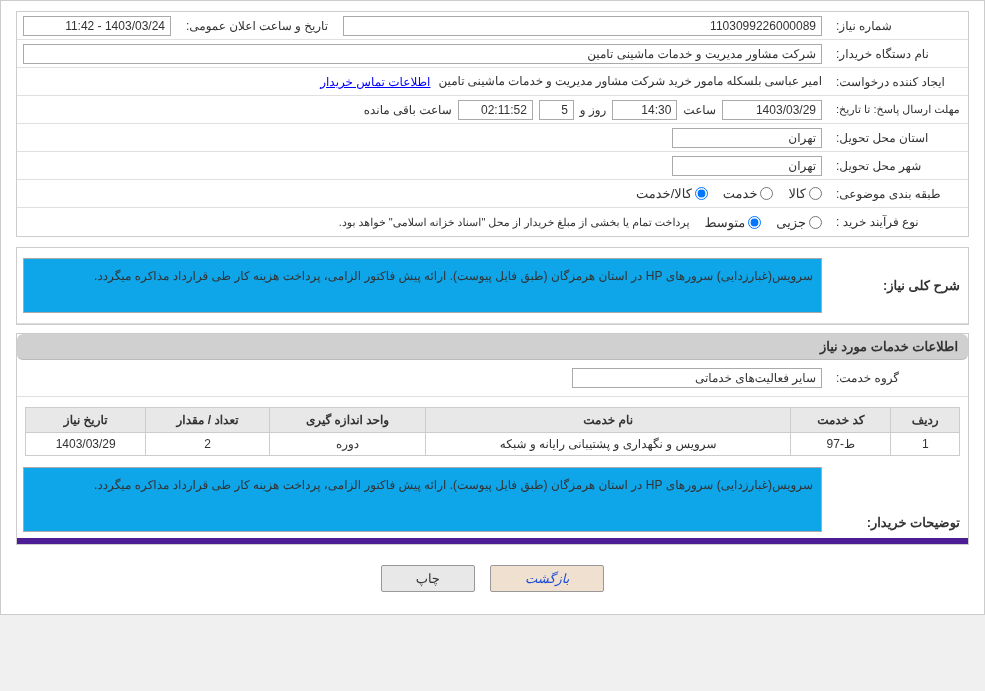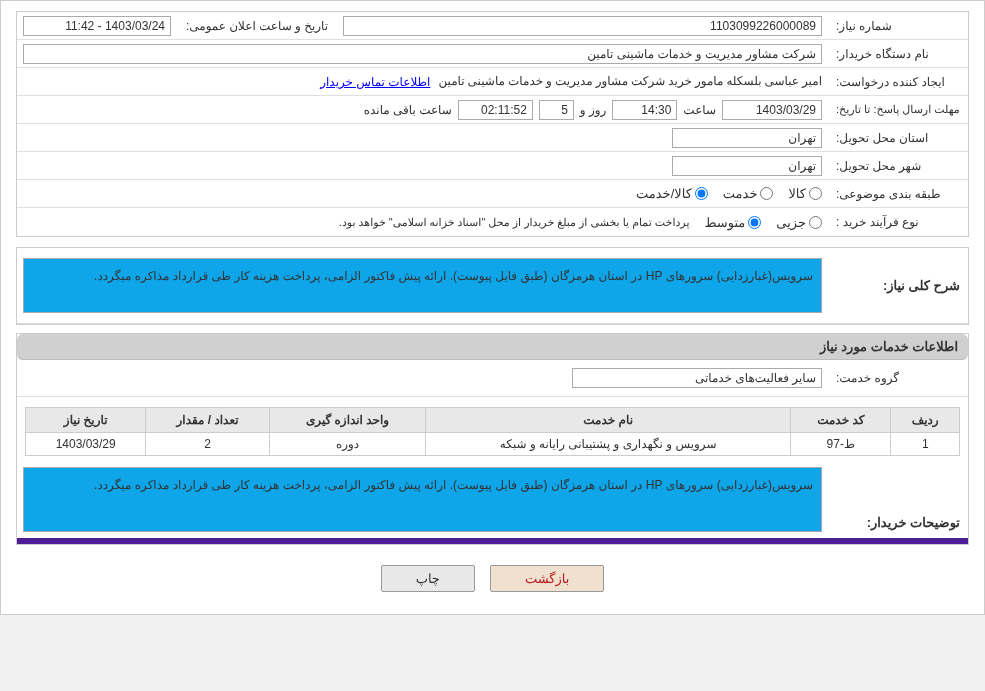--- a/index.html
+++ b/index.html
@@ -158,21 +158,22 @@
     .btn {
       padding: 5px 34px;
       font-family: Tahoma, Arial, sans-serif;
       font-size: 13px;
       cursor: pointer;
       border: 1px solid #999;
       border-radius: 2px;
     }
     .btn-back {
       background: #f0e0d0;
-      color: #b91c1c;
+      color: #1d4ed8;
+      font-style: italic;
     }
     .btn-print {
       background: #e8e8e8;
       color: #333;
     }
     .main-content-wrap {
       position: relative;
     }
     .group-section {
       border: 1px solid #ccc;

